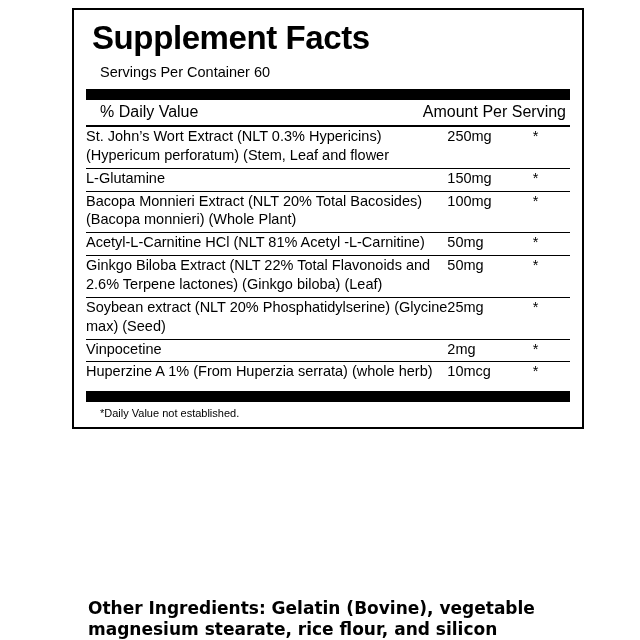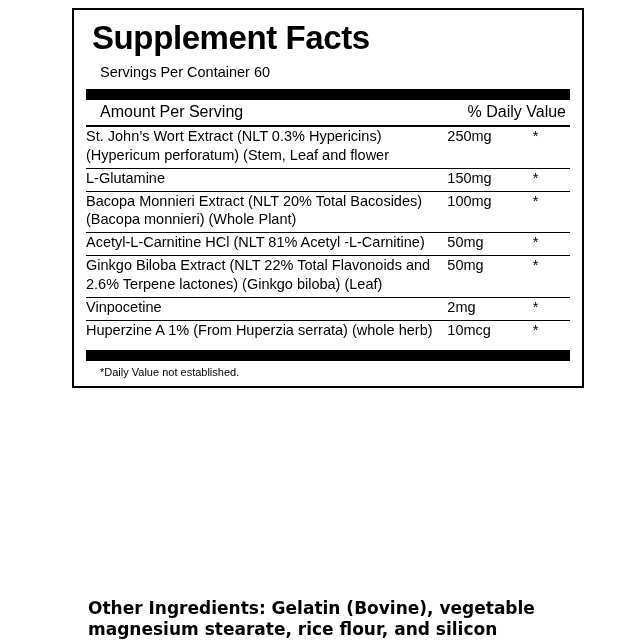--- a/index.html
+++ b/index.html
@@ -100,22 +100,22 @@
 
 <div id="panel">
 
   <div class="title">Supplement Facts</div>
 
   <div class="serving-line">Servings Per Container 60</div>
 
   <div class="bar-thick"></div>
 
   <div class="hdr-row">
+    <span>% Daily Value</span>
     <span>Amount Per Serving</span>
-    <span>% Daily Value</span>
   </div>
 
   <div class="bar-thin"></div>
 
   <table class="facts">
     <tbody>
       <tr>
         <td class="nm">St. John’s Wort Extract (NLT 0.3% Hypericins) (Hypericum perforatum) (Stem, Leaf and flower</td>
         <td class="amt">250mg</td>
         <td class="dv">*</td>
@@ -134,20 +134,25 @@
         <td class="nm">Acetyl-L-Carnitine HCl (NLT 81% Acetyl -L-Carnitine)</td>
         <td class="amt">50mg</td>
         <td class="dv">*</td>
       </tr>
       <tr>
         <td class="nm">Ginkgo Biloba Extract (NLT 22% Total Flavonoids and 2.6% Terpene lactones) (Ginkgo biloba) (Leaf)</td>
         <td class="amt">50mg</td>
         <td class="dv">*</td>
       </tr>
       <tr>
+        <td class="nm">Soybean extract (NLT 20% Phosphatidylserine) (Glycine max) (Seed)</td>
+        <td class="amt">25mg</td>
+        <td class="dv">*</td>
+      </tr>
+      <tr>
         <td class="nm">Vinpocetine</td>
         <td class="amt">2mg</td>
         <td class="dv">*</td>
       </tr>
       <tr>
         <td class="nm">Huperzine A 1% (From Huperzia serrata) (whole herb)</td>
         <td class="amt">10mcg</td>
         <td class="dv">*</td>
       </tr>
     </tbody>

